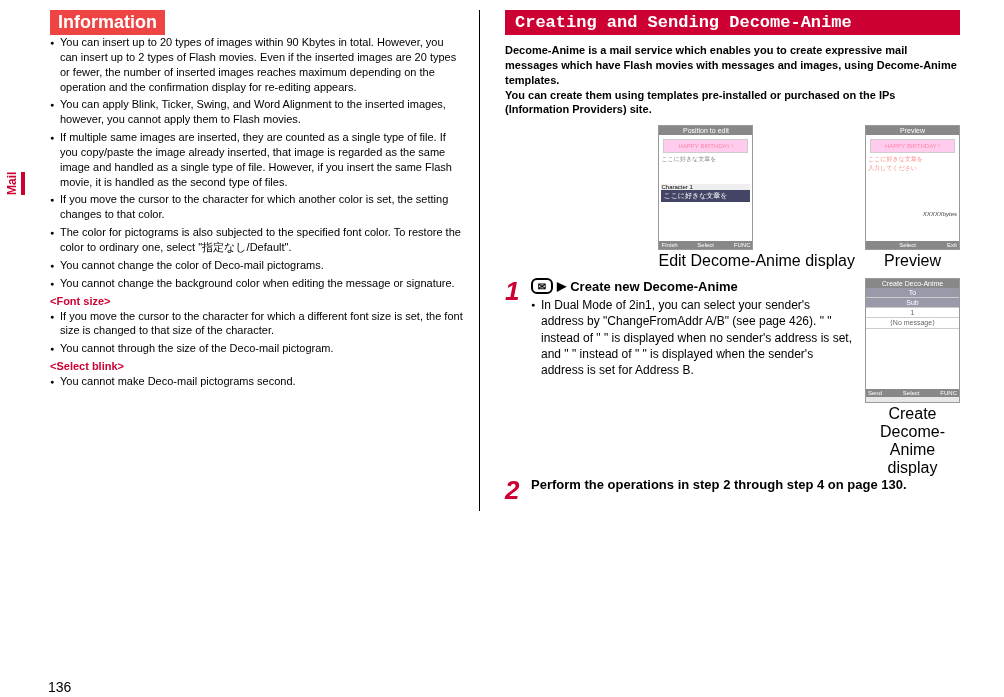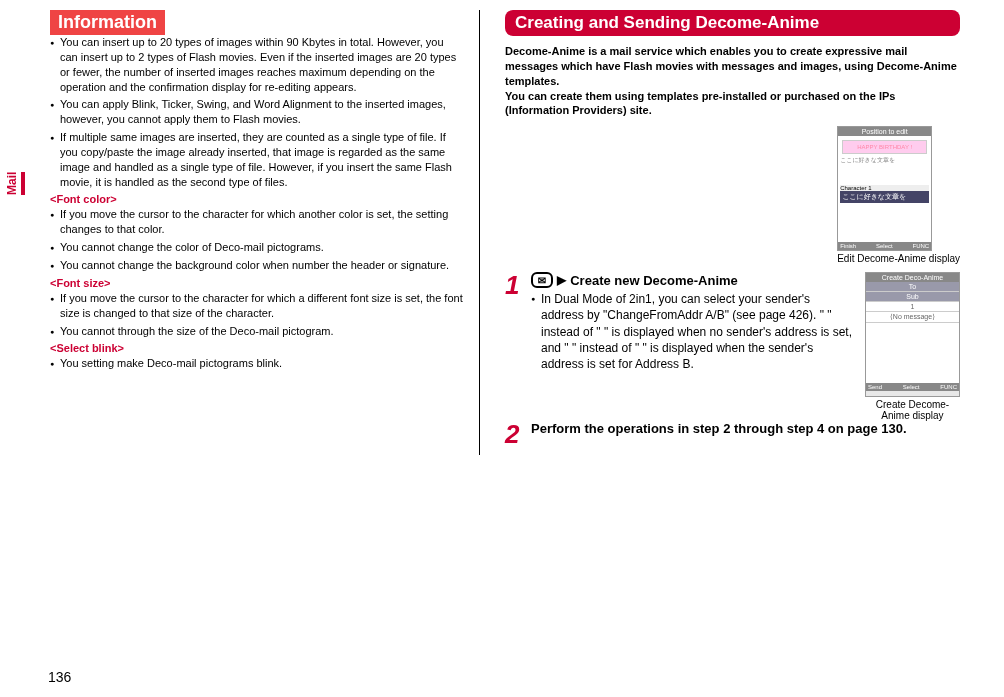--- a/index.html
+++ b/index.html
@@ -68,22 +68,23 @@
   left: 0;
   font-size: 7px;
   top: 3px;
 }
 .title-bar {
   background: #cc0033;
   color: #fff;
   font-weight: bold;
   font-size: 17px;
   padding: 3px 10px;
-  border-radius: 8px;
+  border-radius: 0;
   margin-bottom: 6px;
+  font-family: Liberation Mono, monospace;
 }
 .intro-text {
   font-weight: bold;
   line-height: 1.35;
   margin-bottom: 8px;
 }
 .screenshots-row {
   display: flex;
   justify-content: flex-end;
   gap: 10px;
@@ -118,21 +119,21 @@
 }
 .phone-screen .bottom-bar {
   background: #888;
   color: #fff;
   display: flex;
   justify-content: space-between;
   padding: 1px 2px;
   font-size: 6px;
 }
 .shot-caption {
-  font-size: 10px;
+  font-size: 16px;
   margin-top: 2px;
 }
 .step-row {
   display: flex;
   gap: 6px;
   margin-bottom: 8px;
 }
 .step-num {
   color: #cc0033;
   font-size: 26px;
@@ -202,21 +203,21 @@
 .phone-screen2 .bottom-bar {
   background: #888;
   color: #fff;
   display: flex;
   justify-content: space-between;
   padding: 1px 2px;
   font-size: 6px;
 }
 .page-num {
   position: absolute;
-  bottom: 12px;
+  bottom: 2px;
   left: 48px;
   font-size: 14px;
 }
 .birthday-box {
   border: 1px solid #ccc;
   background: #fce;
   color: #f8a;
   font-size: 6px;
   padding: 3px;
   margin: 2px;
@@ -238,39 +239,39 @@
 
   <div class="left-col">
     <div class="info-header">Information</div>
 
     <ul class="bullet-list">
       <li>You can insert up to 20 types of images within 90 Kbytes in total. However, you can insert up to 2 types of Flash movies. Even if the inserted images are 20 types or fewer, the number of inserted images reaches maximum depending on the operation and the confirmation display for re-editing appears.</li>
       <li>You can apply Blink, Ticker, Swing, and Word Alignment to the inserted images, however, you cannot apply them to Flash movies.</li>
       <li>If multiple same images are inserted, they are counted as a single type of file. If you copy/paste the image already inserted, that image is regarded as the same image and handled as a single type of file. However, if you insert the same Flash movie, it is handled as the second type of files.</li>
     </ul>
 
-    <div class="section-label">&lt;Font color&gt;</div>
     <ul class="bullet-list">
       <li>If you move the cursor to the character for which another color is set, the setting changes to that color.</li>
+      <li>The color for pictograms is also subjected to the specified font color. To restore the color to ordinary one, select "指定なし/Default".</li>
       <li>You cannot change the color of Deco-mail pictograms.</li>
     </ul>
 
     <ul class="bullet-list">
-      <li>You cannot change the background color when number the header or signature.</li>
+      <li>You cannot change the background color when editing the message or signature.</li>
     </ul>
 
     <div class="section-label">&lt;Font size&gt;</div>
     <ul class="bullet-list">
       <li>If you move the cursor to the character for which a different font size is set, the font size is changed to that size of the character.</li>
       <li>You cannot through the size of the Deco-mail pictogram.</li>
     </ul>
 
     <div class="section-label">&lt;Select blink&gt;</div>
     <ul class="bullet-list">
-      <li>You setting make Deco-mail pictograms blink.</li>
+      <li>You cannot make Deco-mail pictograms second.</li>
     </ul>
   </div>
 
   <div class="right-col">
     <div class="title-bar">Creating and Sending Decome-Anime</div>
     <div class="intro-text" style="white-space:pre-line;margin-top:8px;">Decome-Anime is a mail service which enables you to create expressive mail messages which have Flash movies with messages and images, using Decome-Anime templates.
 You can create them using templates pre-installed or purchased on the IPs (Information Providers) site.</div>
 
     <div class="screenshots-row">
       <div class="shot-block">
@@ -284,20 +285,37 @@
           </div>
           <div class="bottom-bar">
             <span>Finish</span>
             <span>Select</span>
             <span>FUNC</span>
           </div>
         </div>
         <div class="shot-caption">Edit Decome-Anime display</div>
       </div>
 
+      <div class="shot-block">
+        <div class="phone-screen">
+          <div class="top-bar">Preview</div>
+          <div class="content">
+            <div class="birthday-box">HAPPY BIRTHDAY !</div>
+            <div style="color:#f88;white-space:pre-line">ここに好きな文章を
+入力してください</div>
+            <div style="margin-top:38px;text-align:right;color:#444;font-style:italic">XXXXXbytes</div>
+          </div>
+          <div class="bottom-bar">
+            <span></span>
+            <span>Select</span>
+            <span>Exit</span>
+          </div>
+        </div>
+        <div class="shot-caption">Preview</div>
+      </div>
     </div>
 
     <div class="step2-layout">
       <div style="flex:1">
         <div class="step-row">
           <div class="step-num">1</div>
           <div class="step-body">
             <div class="step-title">
               <span class="mail-icon">✉</span>
               <span class="arrow">▶</span>

